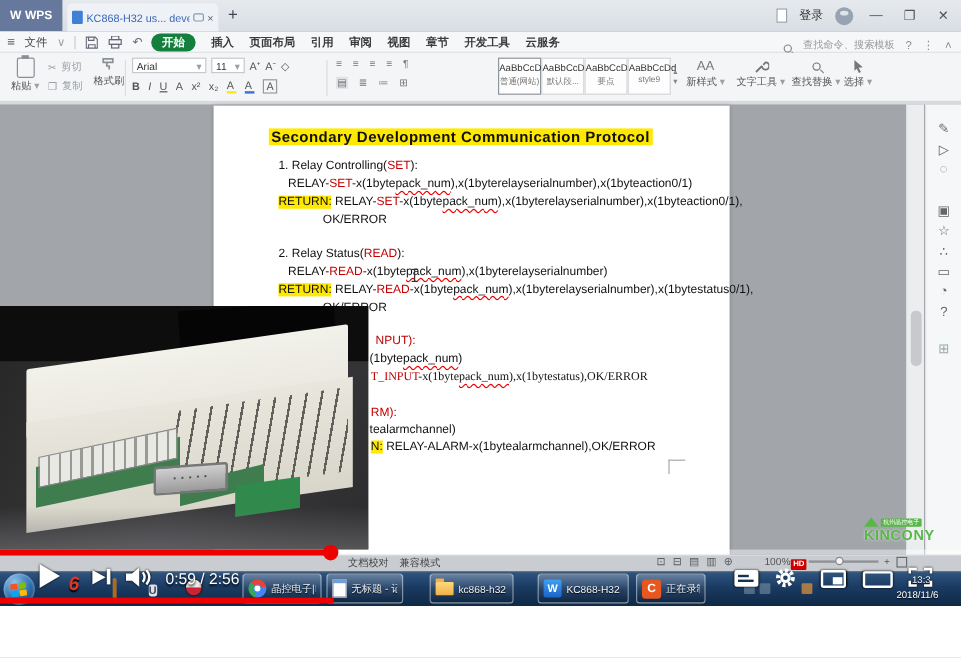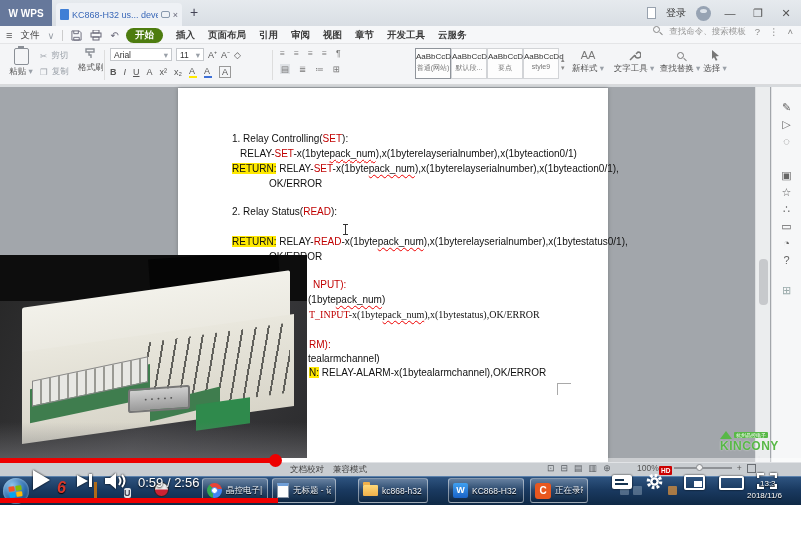--- a/index.html
+++ b/index.html
@@ -24,22 +24,22 @@
   .winbtn{font-size:11px;color:#555;width:18px;text-align:center;}
 
   .menubar{position:absolute;left:0;top:26px;width:801px;height:18px;background:#f6f7f9;border-bottom:1px solid #e4e5e7;font-size:9.5px;color:#444;}
   .mleft{position:absolute;left:6px;top:0;height:18px;display:flex;align-items:center;gap:8px;}
   .hamb{font-size:11px;color:#555;}
   .msep{width:1px;height:11px;background:#ccc;}
   .micon{color:#667;font-size:10px;}
   .micon svg{display:block;}
   .menu-items{position:absolute;left:126px;top:0;height:18px;display:flex;align-items:center;gap:13px;}
   .mi{white-space:nowrap;color:#3b3b3b;font-weight:bold;}
-  .mi.active{background:#4d7c0f;color:#fff;border-radius:8px;padding:1px 9px;font-weight:bold;}
-  .mright{position:absolute;right:8px;top:0;height:18px;display:flex;align-items:flex-start;gap:9px;color:#888;}
+  .mi.active{background:#15803d;color:#fff;border-radius:8px;padding:1px 9px;font-weight:bold;}
+  .mright{position:absolute;right:8px;top:0;height:18px;display:flex;align-items:flex-end;gap:9px;color:#888;}
   .lens{display:inline-block;width:7px;height:7px;border:1.2px solid #888;border-radius:50%;position:relative;}
   .lens:after{content:"";position:absolute;left:5px;top:6px;width:4px;height:1.2px;background:#888;transform:rotate(45deg);}
   .search-text{font-size:8.5px;color:#999;}
 
   .ribbon{position:absolute;left:0;top:44px;width:801px;height:41px;background:#f4f5f7;border-bottom:1px solid #d9dadc;font-size:8.5px;color:#555;}
   .rg{position:absolute;top:0;}
   .clipboard{width:15px;height:17px;border:1.3px solid #8a8f96;border-radius:2px;position:relative;margin:4px auto 1px;}
   .clipboard:before{content:"";position:absolute;left:3px;top:-3px;width:6px;height:3px;background:#8a8f96;}
   .rlab{text-align:center;white-space:nowrap;}
   .rrow{display:flex;align-items:center;gap:4px;white-space:nowrap;}
@@ -334,25 +334,27 @@
             <svg width="11" height="12" viewBox="0 0 11 12">
               <path d="M2 1 L9 7 L5.5 7.4 L7.5 11 L5.8 11.8 L4 8.2 L2 10 Z" fill="#777"></path>
             </svg>
           </div>
         <div><span>选择</span> <span class="gi">▾</span></div>
       </div>
     </div>
 
     <div class="docarea">
       <div class="docpage">
+        <div class="doctitle">Secondary Development Communication Protocol</div>
         <div class="dl" style="left:54px;top:45px;"><span>1. Relay Controlling(</span><span class="t-r">SET</span><span>):</span></div>
         <div class="dl" style="left:62px;top:60px;"><span>RELAY-</span><span class="t-r">SET</span><span>-x(1byte</span><span class="t-q">pack_num</span><span>),x(1byterelayserialnumber),x(1byteaction0/1)</span></div>
         <div class="dl" style="left:54px;top:75px;"><span class="t-h">RETURN:</span><span> RELAY-</span><span class="t-r">SET</span><span>-x(1byte</span><span class="t-q">pack_num</span><span>),x(1byterelayserialnumber),x(1byteaction0/1),</span></div>
         <div class="dl" style="left:91px;top:90px;"><span>OK/ERROR</span></div>
         <div class="dl" style="left:54px;top:118px;"><span>2. Relay Status(</span><span class="t-r">READ</span><span>):</span></div>
+        <div class="dl" style="left:62px;top:133px;"><span>RELAY-</span><span class="t-r">READ</span><span>-x(1byte</span><span class="t-q">pack_num</span><span>),x(1byterelayserialnumber)</span></div>
         <div class="dl" style="left:54px;top:148px;"><span class="t-h">RETURN:</span><span> RELAY-</span><span class="t-r">READ</span><span>-x(1byte</span><span class="t-q">pack_num</span><span>),x(1byterelayserialnumber),x(1bytestatus0/1),</span></div>
         <div class="dl" style="left:91px;top:163px;"><span>OK/ERROR</span></div>
         <div class="dl" style="left:135px;top:191px;"><span class="t-r">NPUT):</span></div>
         <div class="dl" style="left:130px;top:206px;"><span>(1byte</span><span class="t-q">pack_num</span><span>)</span></div>
         <div class="dl" style="left:131px;top:221px;font-family:Liberation Serif, serif;"><span class="t-r">T_INPUT</span><span>-x(1byte</span><span class="t-q">pack_num</span><span>),x(1bytestatus),OK/ERROR</span></div>
         <div class="dl" style="left:131px;top:251px;"><span class="t-r">RM):</span></div>
         <div class="dl" style="left:130px;top:265px;"><span>tealarmchannel)</span></div>
         <div class="dl" style="left:131px;top:279px;"><span class="t-h">N:</span><span> RELAY-ALARM-x(1bytealarmchannel),OK/ERROR</span></div>
         <div class="ibeam"></div>
         <div class="cornermark"></div>

